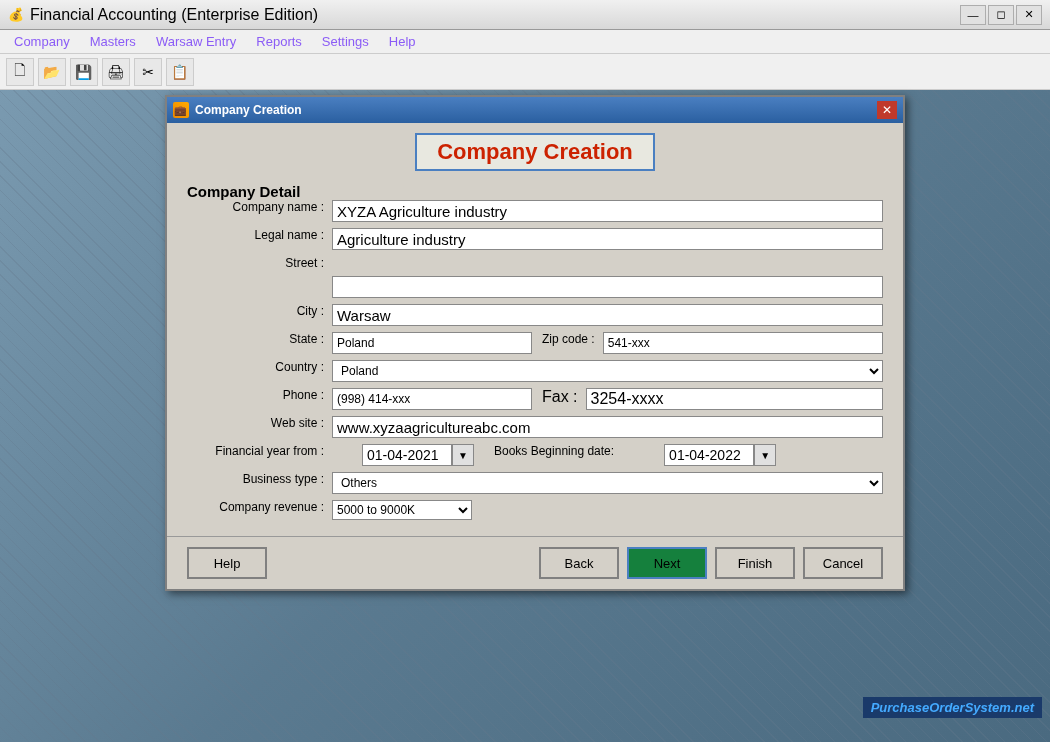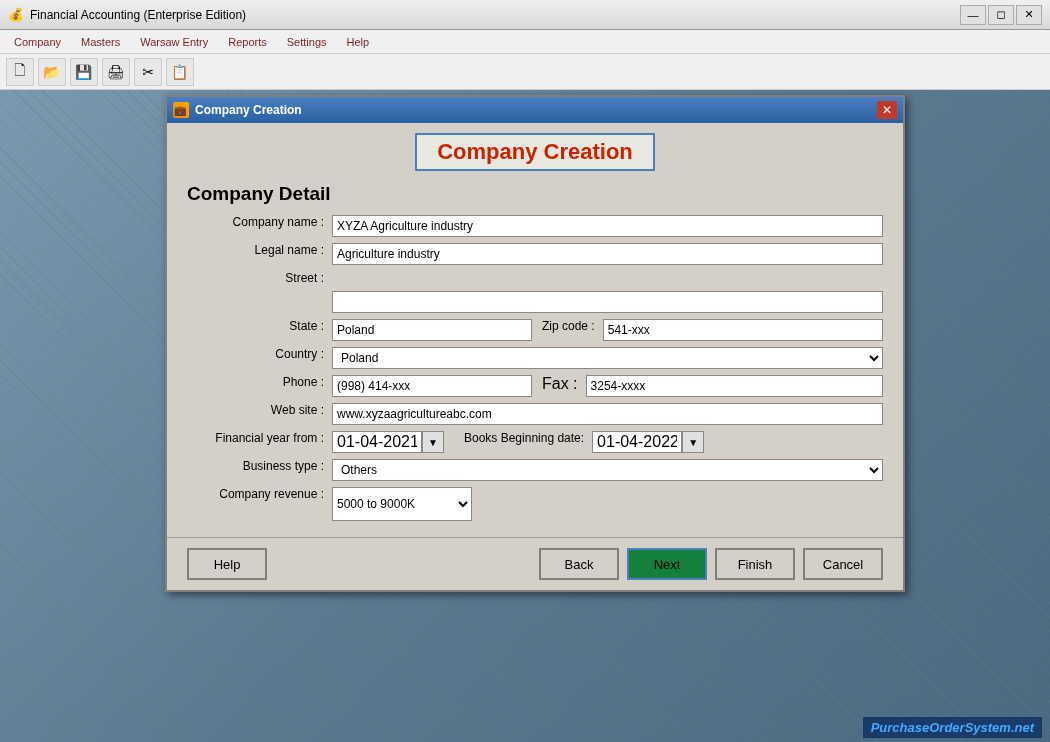--- a/index.html
+++ b/index.html
@@ -23,21 +23,21 @@
       border-bottom: 1px solid #999;
       position: relative;
     }
     .title-bar-icon {
       width: 16px;
       height: 16px;
       margin-right: 6px;
       display: inline-block;
     }
     .title-bar-text {
-      font-size: 12px;
+      font-size: 16px;
       color: #000;
       flex: 1;
     }
     .title-bar-controls {
       display: flex;
       gap: 2px;
     }
     .title-bar-btn {
       width: 26px;
       height: 20px;
@@ -54,23 +54,23 @@
     .menu-bar {
       background: #f0f0f0;
       height: 24px;
       display: flex;
       align-items: center;
       padding: 0 4px;
       border-bottom: 1px solid #ccc;
     }
     .menu-item {
       padding: 2px 10px;
-      font-size: 11px;
-      cursor: pointer;
-      color: #7f1d1d;
+      font-size: 13px;
+      cursor: pointer;
+      color: #8b5cf6;
     }
 
     
     .toolbar {
       background: #f0f0f0;
       height: 36px;
       display: flex;
       align-items: center;
       padding: 0 6px;
       border-bottom: 1px solid #ccc;
@@ -102,21 +102,21 @@
           rgba(100,120,140,0.3) 1px,
           transparent 1px,
           transparent 10px
         ),
         linear-gradient(135deg, #7a9ab0 0%, #5a7a90 50%, #4a6a80 100%);
     }
 
     
     .watermark {
       position: absolute;
-      bottom: 4px;
+      bottom: 24px;
       right: 8px;
       background: #1a3a6a;
       color: #fff;
       font-size: 13px;
       font-weight: bold;
       padding: 3px 8px;
       font-style: italic;
     }
     .watermark span { color: #4af; }
 
@@ -179,22 +179,21 @@
       font-size: 22px;
       color: #cc2200;
       font-weight: bold;
       border: 2px solid #4a7fc1;
       padding: 4px 20px;
       background: #e8e8e0;
     }
 
     .section-header {
       font-weight: bold;
-      font-size: 19px;
-      margin-bottom: 10px;
+      font-size: 15px;
       color: #000;
     }
 
     
     .form-row {
       display: flex;
       align-items: flex-start;
       margin-bottom: 6px;
     }
     .form-label {
@@ -204,21 +203,21 @@
       font-size: 12px;
       color: #000;
       flex-shrink: 0;
     }
     .form-input {
       flex: 1;
       height: 22px;
       border: 1px solid #888;
       background: #fff;
       padding: 0 4px;
-      font-size: 12px;
+      font-size: 15px;
       outline: none;
     }
     .state-input {
       width: 200px;
       height: 22px;
       border: 1px solid #888;
       background: #fff;
       padding: 0 4px;
       font-size: 12px;
     }
@@ -248,65 +247,66 @@
       margin-left: 10px;
       margin-right: 8px;
       font-size: 16px;
     }
     .fax-input {
       flex: 1;
       height: 22px;
       border: 1px solid #888;
       background: #fff;
       padding: 0 4px;
-      font-size: 12px;
+      font-size: 16px;
     }
 
     select.form-select {
       width: 100%;
       height: 22px;
       border: 1px solid #888;
       background: #fff;
       font-size: 12px;
       padding: 0 4px;
     }
     .date-input-group {
       display: flex;
       align-items: center;
     }
     .date-input {
       width: 90px;
       height: 22px;
       border: 1px solid #888;
       background: #fff;
       padding: 0 4px;
-      font-size: 16px;
+      font-size: 14px;
+      margin-left: 30px;
     }
     .date-btn {
       width: 22px;
       height: 22px;
       background: #e0e0e0;
       border: 1px solid #888;
       cursor: pointer;
       font-size: 10px;
       display: flex;
       align-items: center;
       justify-content: center;
     }
 
     .books-date-label {
       margin-left: 20px;
-      margin-right: 8px;
+      margin-right: 20px;
       font-size: 12px;
       white-space: nowrap;
     }
 
     .revenue-select {
       width: 140px;
-      height: 34px;
+      height: 20px;
       border: 1px solid #888;
       background: #fff;
       font-size: 12px;
     }
 
     
     .dialog-footer {
       background: #d4d0c8;
       padding: 10px 20px;
       display: flex;
@@ -394,20 +394,24 @@
 
     <div class="form-row">
       <label class="form-label">Street :</label>
     </div>
 
     <div class="form-row">
       <label class="form-label"></label>
       <input class="form-input" type="text" value="" style="">
     </div>
 
+    <div class="form-row">
+      <label class="form-label">City :</label>
+      <input class="form-input" type="text" value="Warsaw" style="">
+    </div>
 
     <div class="form-row">
       <label class="form-label">State :</label>
       <input class="state-input" type="text" value="Poland" style="">
       <span class="zip-label">Zip code :</span>
       <input class="zip-input" type="text" value="541-xxx" style="">
     </div>
 
     <div class="form-row">
       <label class="form-label">Country :</label>

